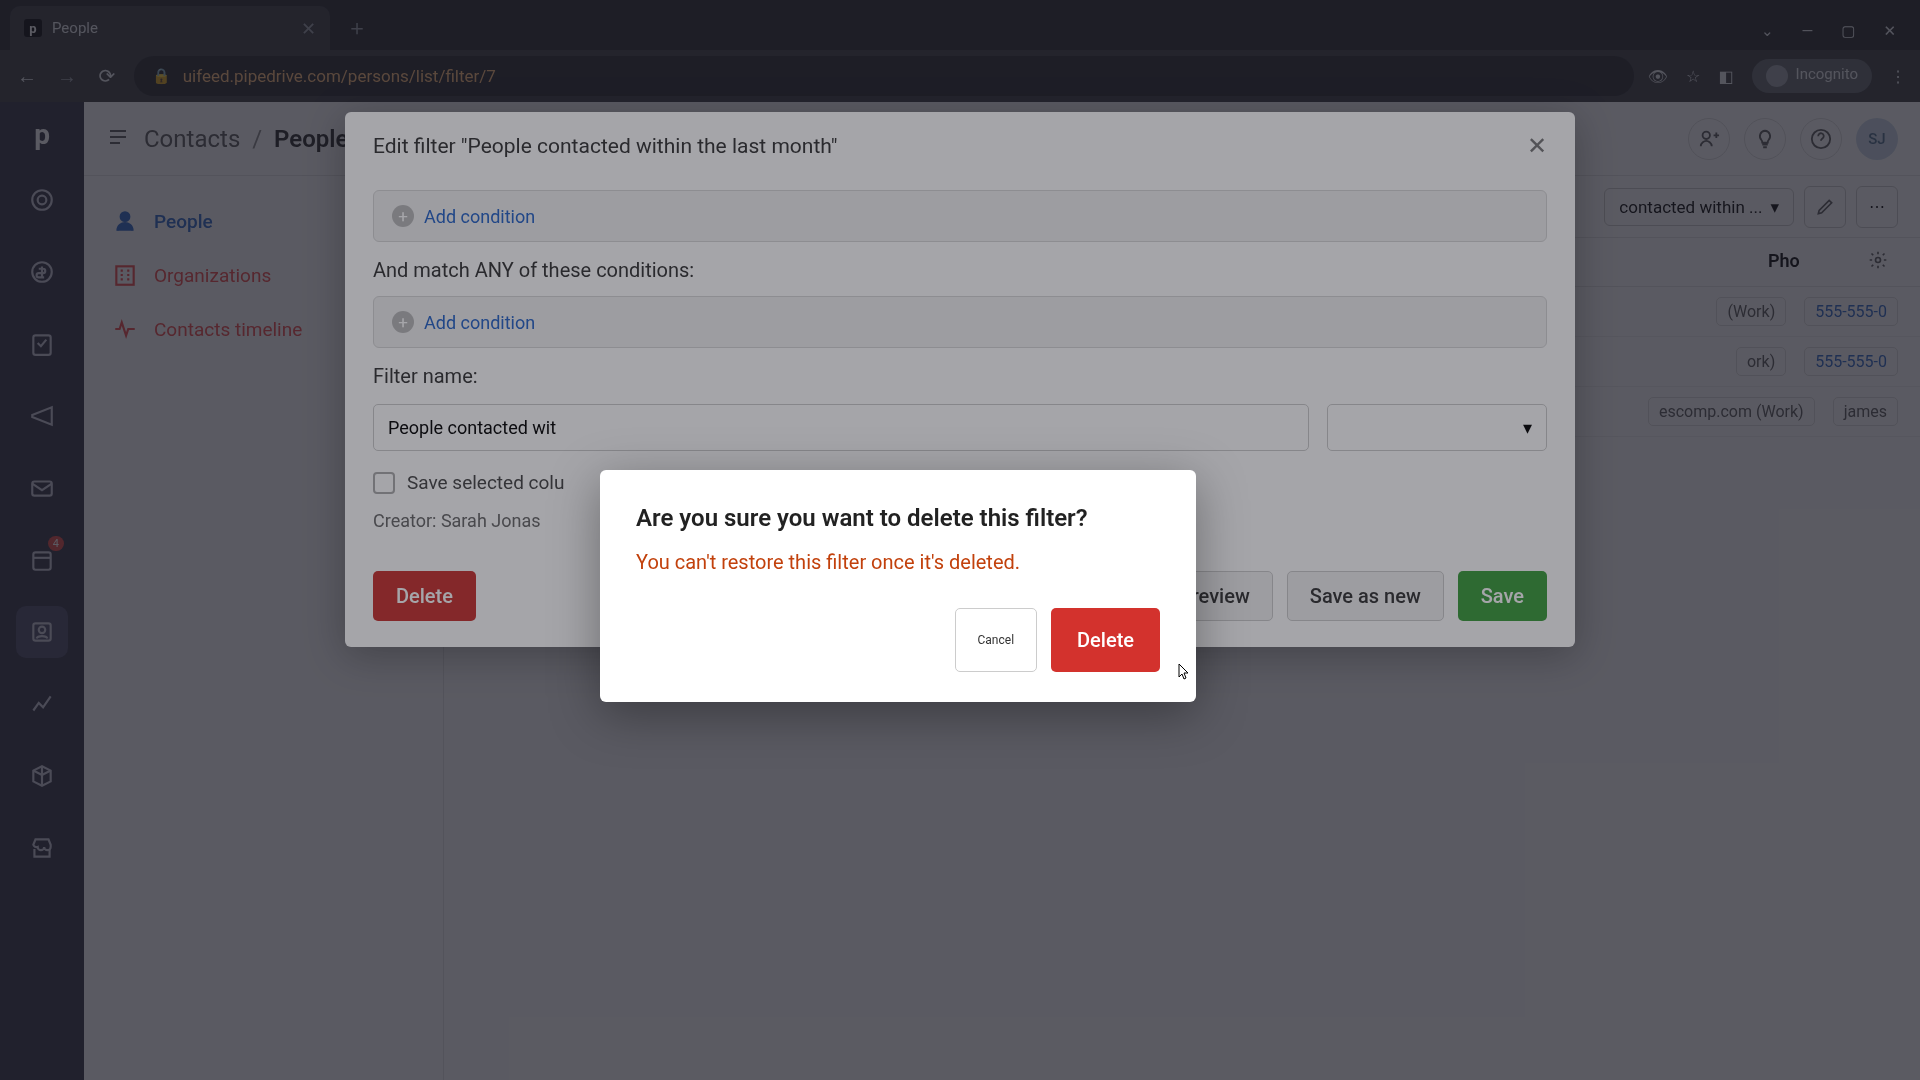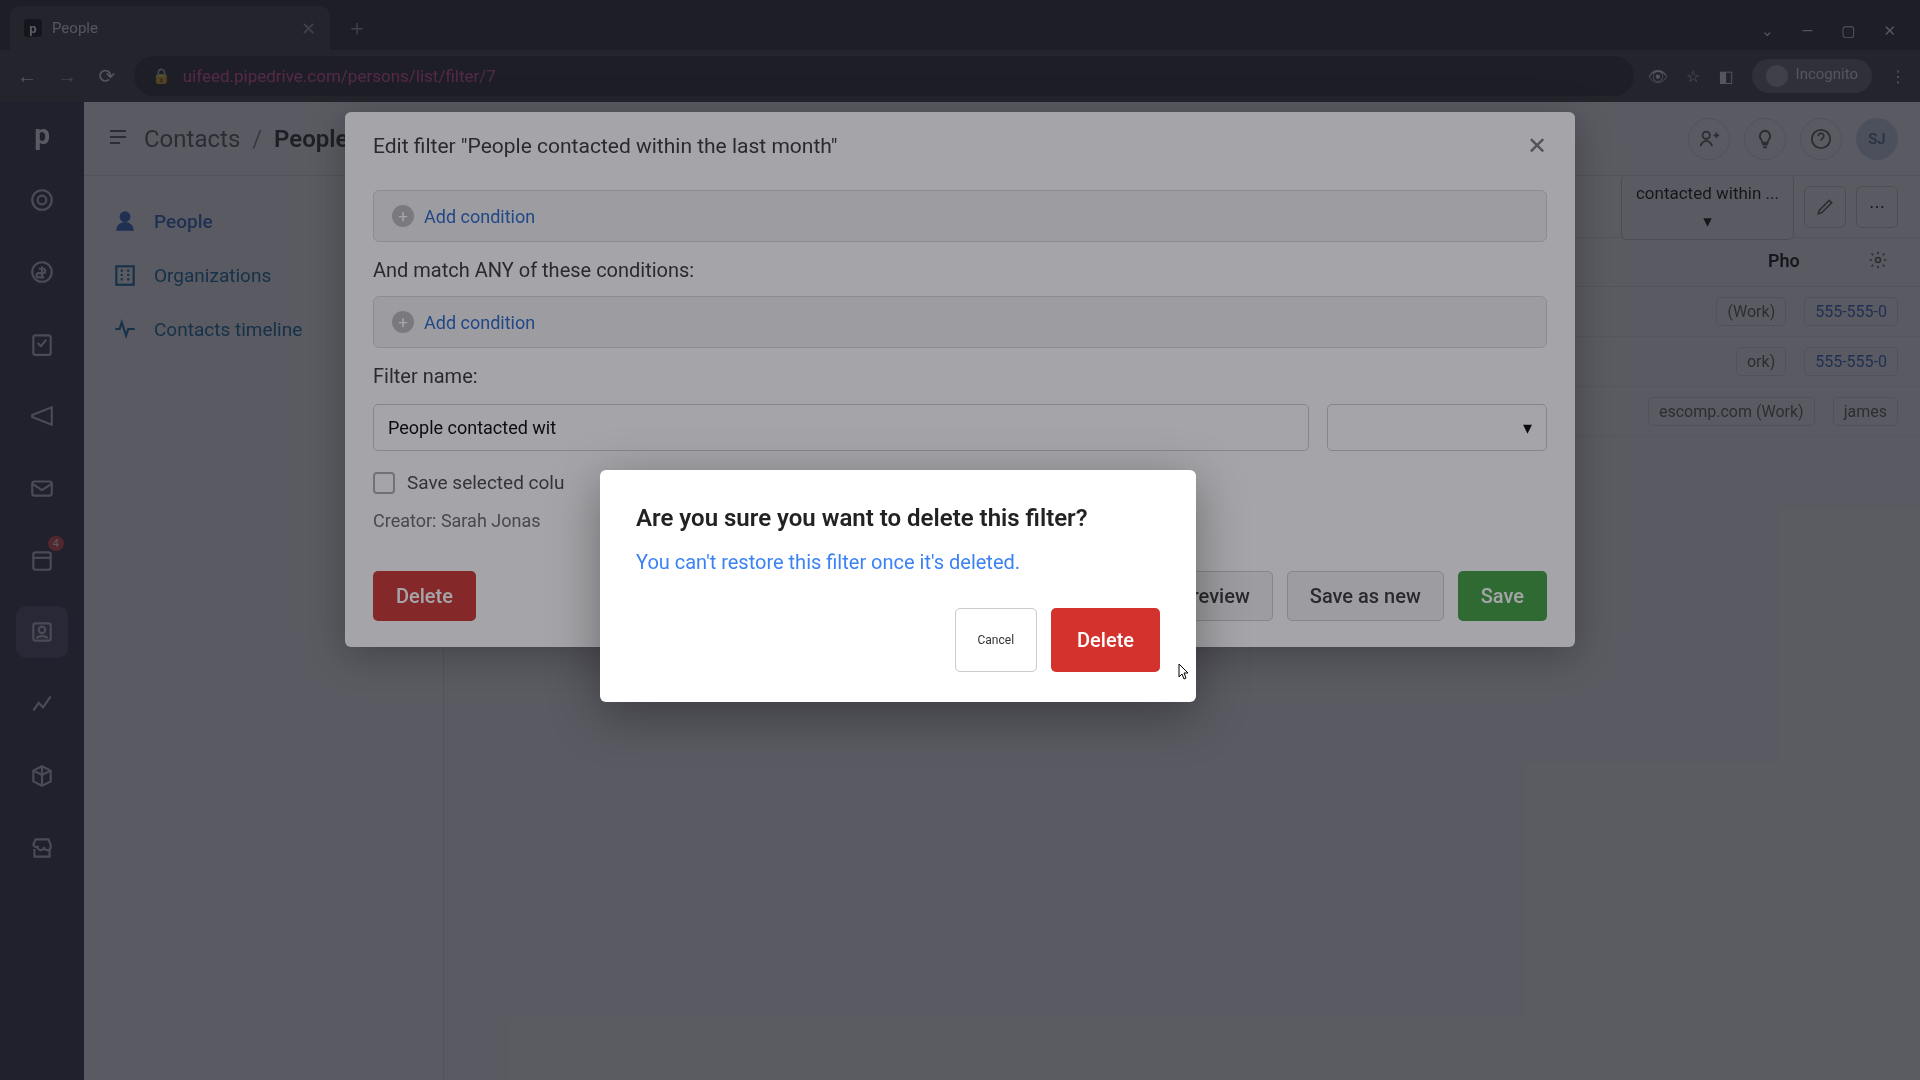--- a/index.html
+++ b/index.html
@@ -13,21 +13,21 @@
 .tab-close { color: #9aa0a6; font-size: 18px; cursor: pointer; }
 .new-tab { color: #9aa0a6; font-size: 22px; padding: 0 16px; cursor: pointer; height: 44px; display: flex; align-items: center; }
 .window-controls { margin-left: auto; display: flex; gap: 28px; padding: 0 24px 10px 0; color: #e8eaed; }
 .window-controls span { cursor: pointer; font-size: 15px; }
 
 .nav-bar { background: #35363a; height: 52px; display: flex; align-items: center; padding: 0 14px; gap: 14px; }
 .nav-btn { color: #9aa0a6; font-size: 20px; cursor: pointer; width: 26px; text-align: center; }
 .nav-btn.enabled { color: #e8eaed; }
 .url-bar { flex: 1; background: #202124; border-radius: 22px; height: 40px; display: flex; align-items: center; padding: 0 18px; gap: 12px; }
 .url-lock { color: #9aa0a6; font-size: 15px; }
-.url-text { color: #ec4899; font-size: 17px; }
+.url-text { color: #fdba74; font-size: 17px; }
 .nav-right { display: flex; align-items: center; gap: 18px; color: #e8eaed; }
 .incognito-badge { background: #5f6368; border-radius: 18px; padding: 6px 14px; display: flex; align-items: flex-start; gap: 8px; font-size: 15px; }
 .incog-icon { width: 22px; height: 22px; background: #9aa0a6; border-radius: 50%; }
 
 
 .app { position: absolute; top: 102px; left: 0; right: 0; bottom: 0; display: flex; background: #f7f7f7; }
 
 
 .icon-rail { width: 84px; background: #2b2b3d; display: flex; flex-direction: column; align-items: center; padding-top: 12px; gap: 20px; }
 .rail-logo { width: 40px; height: 40px; color: #fff; font-size: 28px; font-weight: bold; display: flex; align-items: center; justify-content: center; }
@@ -42,28 +42,28 @@
 .hamburger { color: #555; cursor: pointer; }
 .breadcrumb { font-size: 24px; color: #555; }
 .breadcrumb .sep { margin: 0 6px; color: #888; }
 .breadcrumb .current { font-weight: 600; color: #222; }
 .top-bar-right { margin-left: auto; display: flex; align-items: center; gap: 14px; }
 .top-circ { width: 42px; height: 42px; border-radius: 50%; border: 1px solid #ddd; display: flex; align-items: center; justify-content: center; cursor: pointer; color: #555; background: #fff; }
 .avatar { width: 42px; height: 42px; border-radius: 50%; background: #c9d8e8; display: flex; align-items: center; justify-content: center; font-size: 15px; color: #4a6a8a; font-weight: 500; }
 
 .content-row { flex: 1; display: flex; overflow: hidden; }
 .sidebar { width: 360px; background: #fff; padding: 18px 0; border-right: 1px solid #e5e5e5; }
-.sidebar-item { display: flex; align-items: center; gap: 16px; padding: 14px 28px; font-size: 19px; color: #0369a1; cursor: pointer; }
+.sidebar-item { display: flex; align-items: center; gap: 16px; padding: 14px 28px; font-size: 19px; color: #ef4444; cursor: pointer; }
 .sidebar-item.active { color: #2563c7; font-weight: 500; }
 .sidebar-item svg { width: 26px; height: 26px; stroke: currentColor; stroke-width: 2; fill: none; }
 .sidebar-item.active svg { fill: #2563c7; stroke: #2563c7; }
 
 .table-area { flex: 1; background: #fff; position: relative; overflow: hidden; }
 .filter-bar { height: 62px; display: flex; align-items: center; justify-content: flex-end; padding: 0 22px; gap: 10px; border-bottom: 1px solid #e5e5e5; }
-.filter-pill { border: 1px solid #ccc; border-radius: 6px; padding: 8px 14px; display: flex; align-items: center; gap: 8px; font-size: 17px; cursor: pointer; background: #fff; flex-direction: column; }
+.filter-pill { border: 1px solid #ccc; border-radius: 6px; padding: 8px 14px; display: flex; align-items: center; gap: 8px; font-size: 17px; cursor: pointer; background: #fff; }
 .icon-btn-sq { width: 42px; height: 42px; border: 1px solid #ccc; border-radius: 6px; display: flex; align-items: center; justify-content: center; cursor: pointer; background: #fff; }
 .table-head { display: flex; padding: 12px 22px; border-bottom: 1px solid #e5e5e5; font-size: 18px; font-weight: 600; justify-content: flex-end; gap: 20px; }
 .table-head .col-phone { width: 80px; }
 .table-head .col-gear { width: 30px; }
 .table-row { display: flex; padding: 10px 22px; border-bottom: 1px solid #f0f0f0; font-size: 17px; justify-content: flex-end; gap: 18px; color: #555; }
 .chip { border: 1px solid #ddd; border-radius: 5px; padding: 4px 10px; font-size: 16px; }
 .phone-link { color: #2563c7; }
 
 
 .dim-overlay { position: absolute; inset: 0; background: rgba(30,30,40,0.55); z-index: 10; }
@@ -90,21 +90,21 @@
 .btn-secondary { background: #f2f2f2; border-color: #ccc; color: #333; }
 .btn-success { background: #3a9d3a; color: #fff; }
 .modal-footer .spacer { flex: 1; }
 
 
 .dim2 { position: absolute; inset: 0; background: rgba(30,30,40,0.40); z-index: 30; }
 
 
 .confirm { position: absolute; top: 470px; left: 600px; width: 596px; background: #fff; border-radius: 6px; box-shadow: 0 12px 50px rgba(0,0,0,0.35); z-index: 40; padding: 34px 36px 30px; }
 .confirm-title { font-size: 24px; font-weight: 600; color: #222; margin-bottom: 18px; }
-.confirm-body { font-size: 20px; color: #3b82f6; margin-bottom: 34px; }
+.confirm-body { font-size: 20px; color: #c2410c; margin-bottom: 34px; }
 .confirm-actions { display: flex; justify-content: flex-end; gap: 14px; }
 .btn-cancel { background: #fff; border: 1px solid #ccc; color: #333; padding: 24px 22px; font-size: 12px; border-radius: 5px; cursor: pointer; }
 .btn-delete-confirm { background: #d3322d; color: #fff; padding: 12px 26px; font-size: 20px; border-radius: 5px; cursor: pointer; font-weight: 500; border: none; }
 
 .cursor-ptr { position: absolute; top: 662px; left: 1172px; z-index: 50; font-size: 20px; pointer-events: none; }
 </style>
 </head>
 <body>
 
 <div class="browser-chrome">

